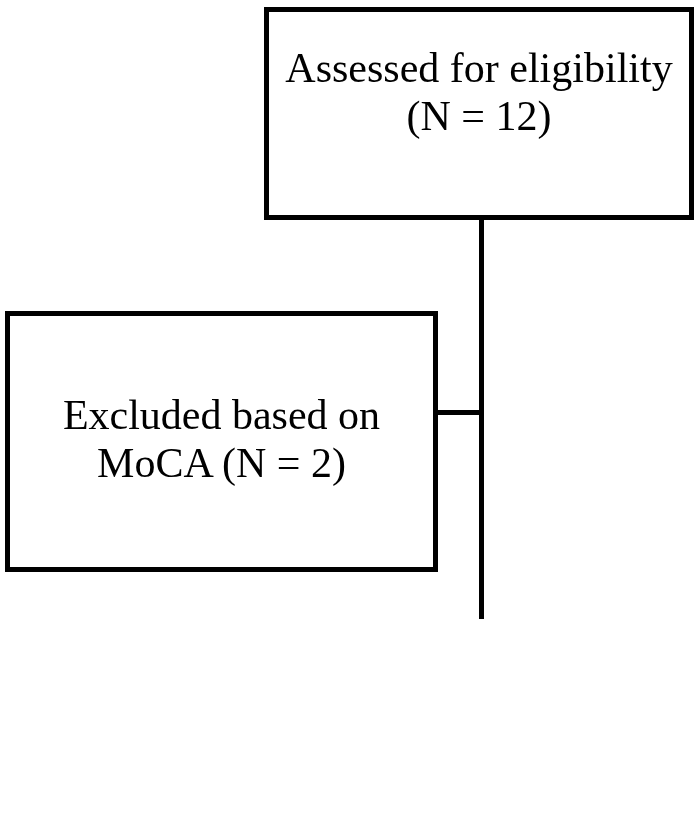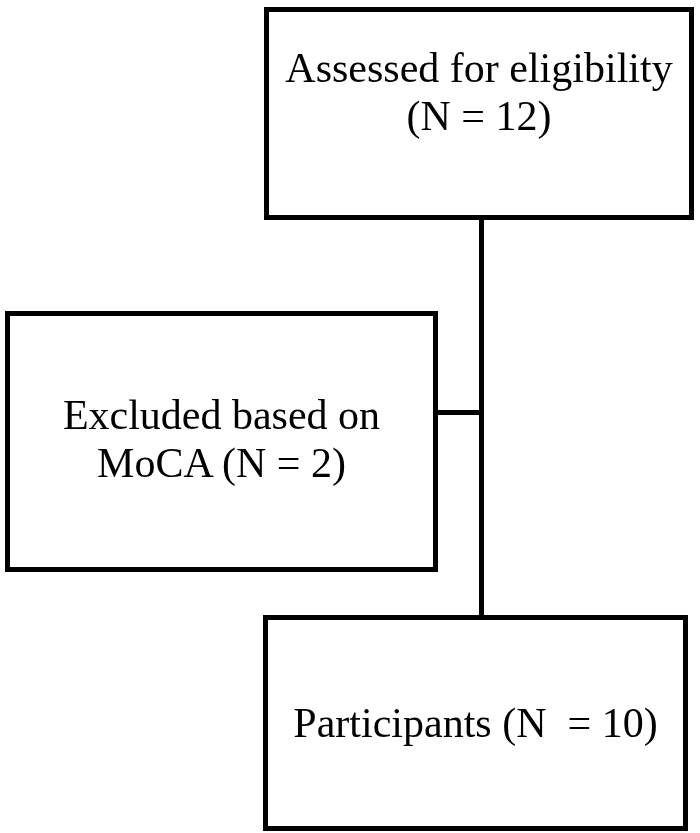--- a/index.html
+++ b/index.html
@@ -109,17 +109,14 @@
   <div class="node" id="node-assessed">
     <div class="node-text">Assessed for eligibility
 (N = 12)</div>
   </div>
 
   <div class="node" id="node-excluded">
     <div class="node-text">Excluded based on
 MoCA (N = 2)</div>
   </div>
 
-  <div class="node" id="node-participants">
-    <div class="node-text">Participants (N  = 10)</div>
-  </div>
 
 </div>
 
 </body></html>

